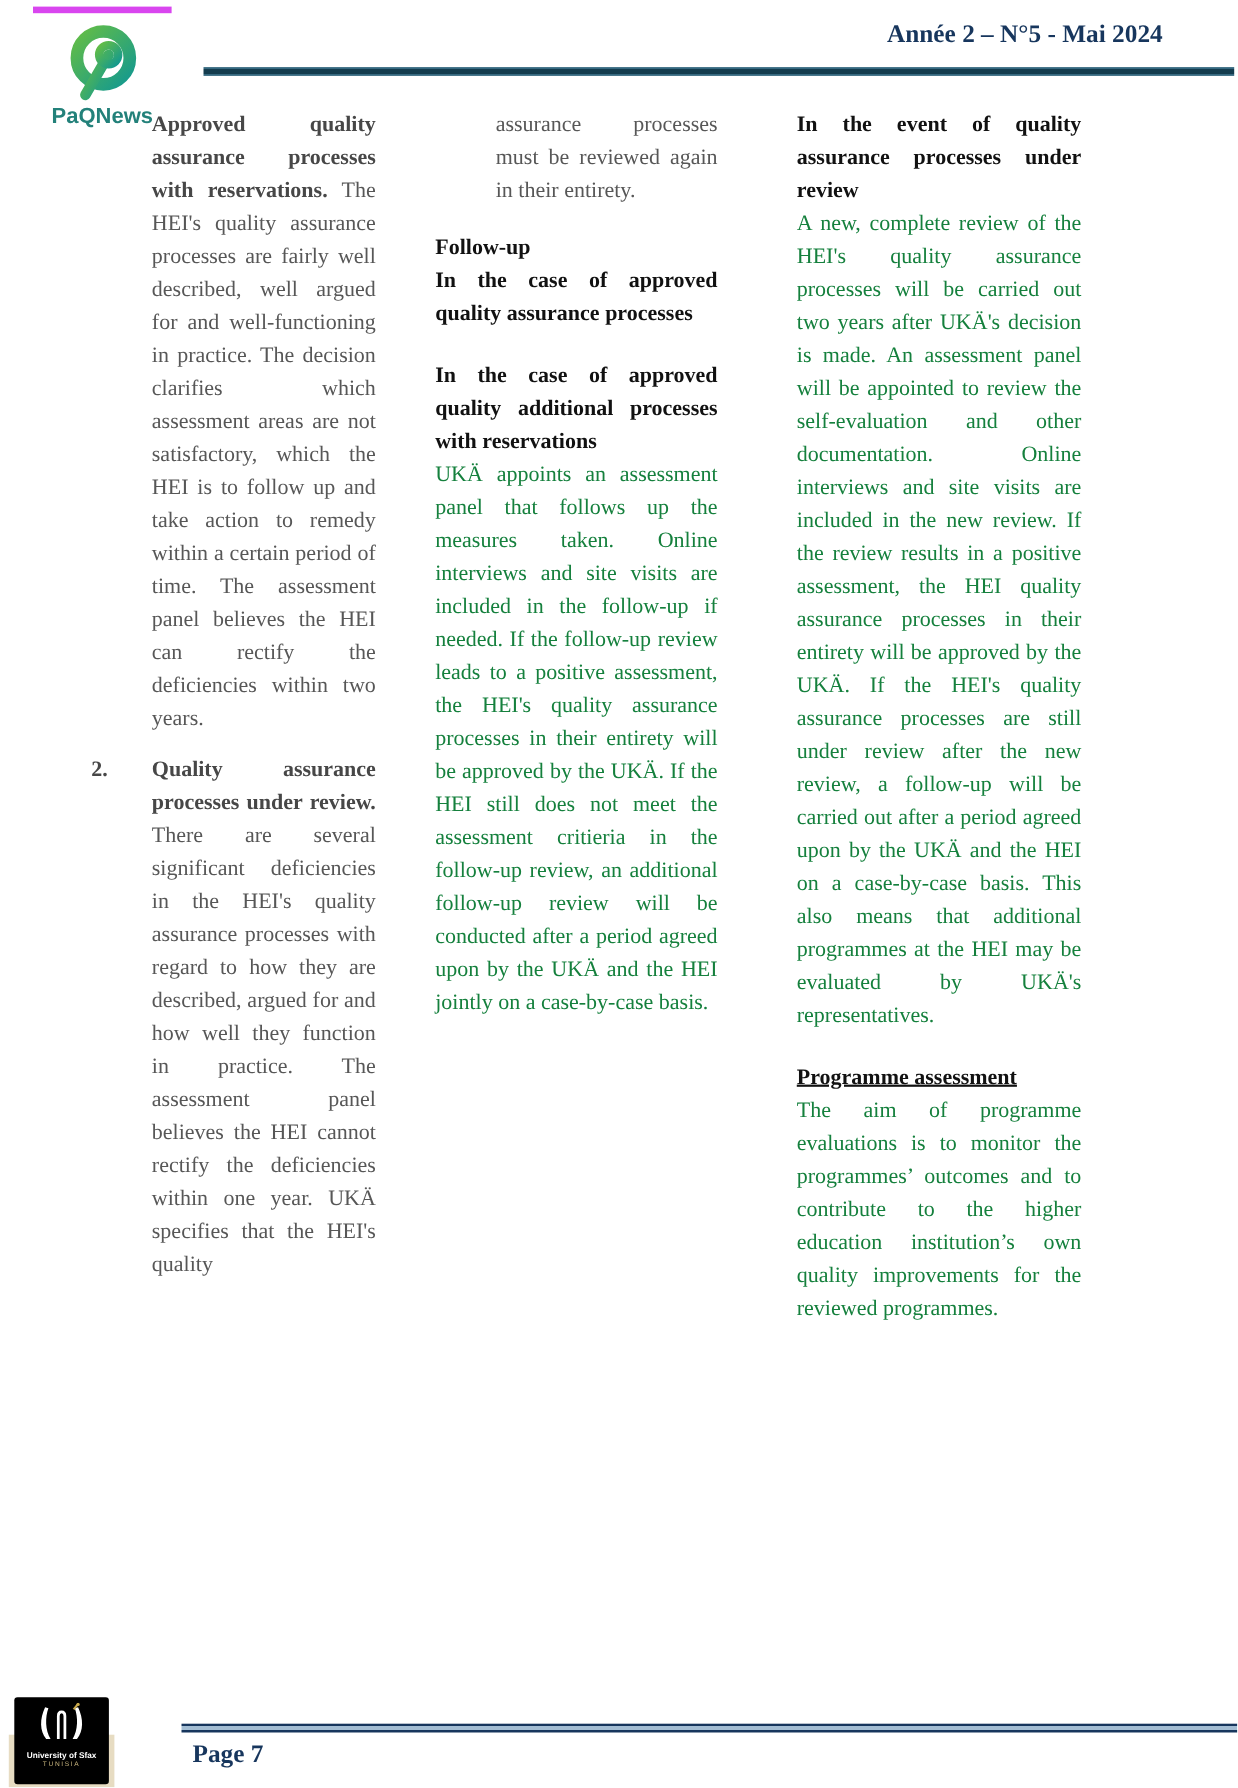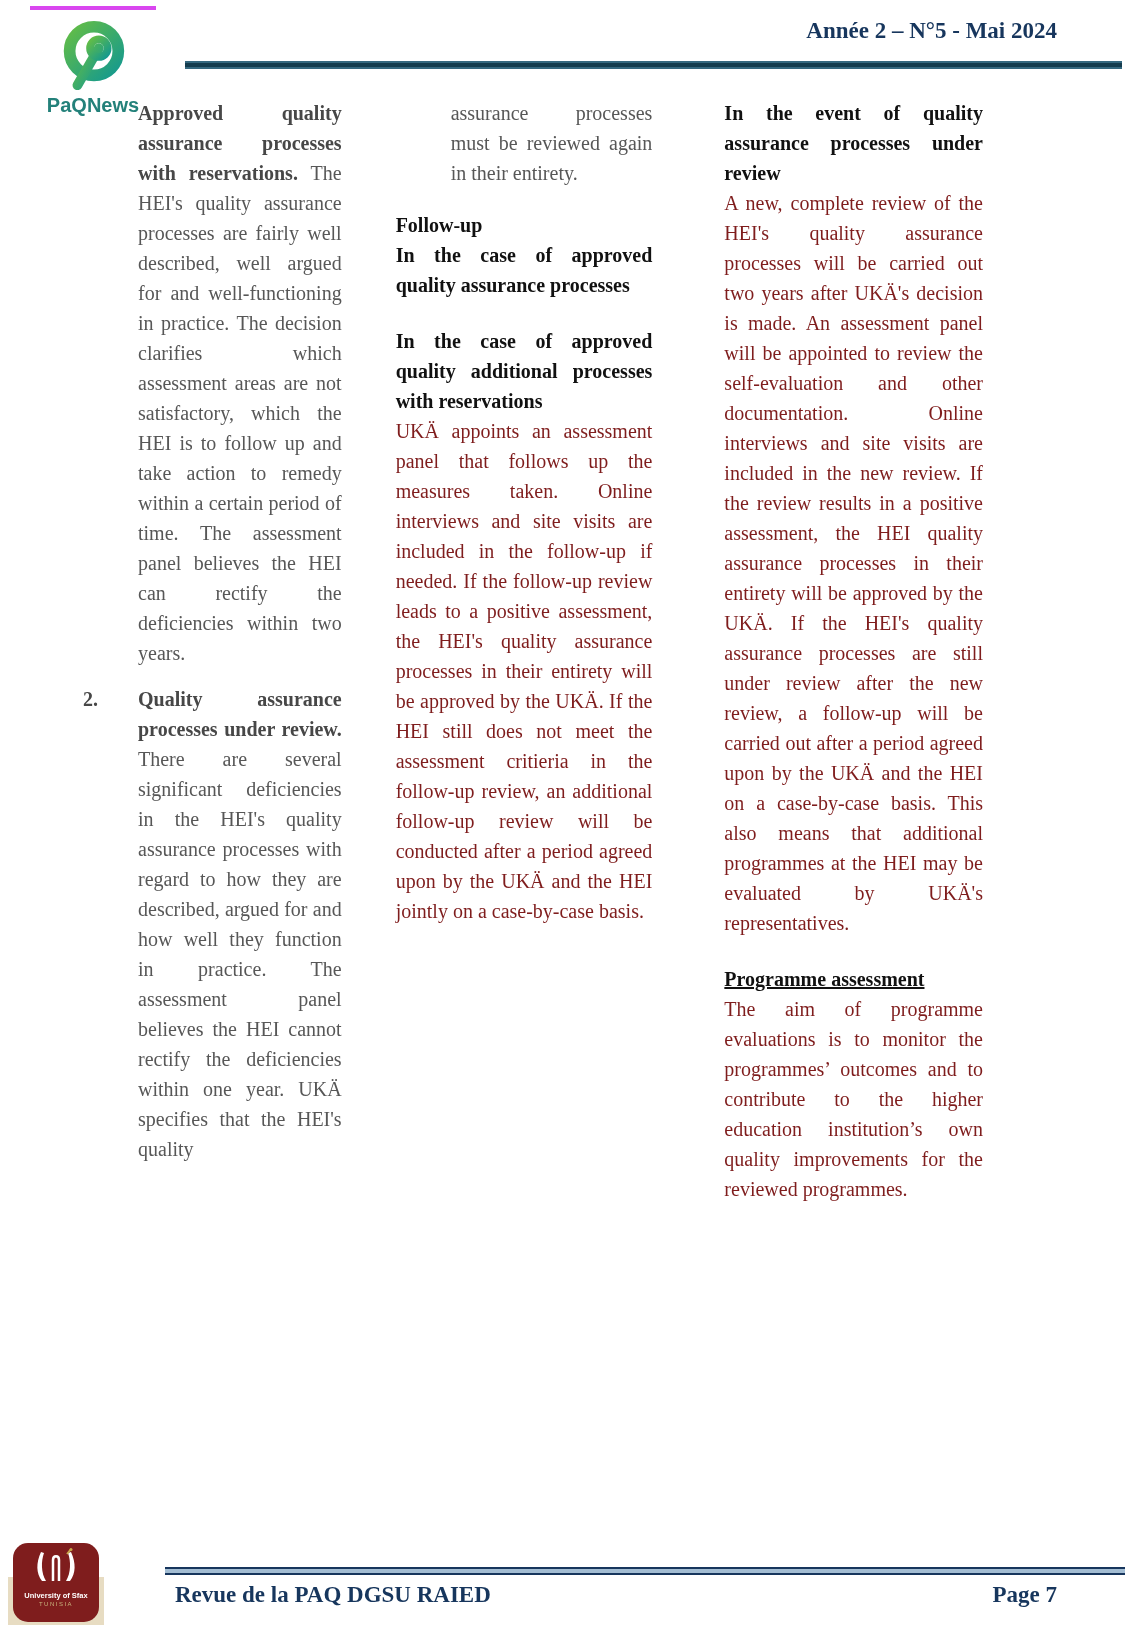--- a/index.html
+++ b/index.html
@@ -5,21 +5,21 @@
   * { margin:0; padding:0; box-sizing:border-box; }
   html,body { background:#ffffff; }
   .page {
     position:relative; width:1125px; height:1625px; background:#fff; overflow:hidden;
     font-family:"Liberation Serif","DejaVu Serif",serif; color:#1a1a1a;
   }
 
   
   .logo-card {
     position:absolute; left:30px; top:6px; width:126px; height:112px;
-    background:#fff; border-top:4px solid #d946ef;
+    background:#fff; border-top:6px solid #d946ef;
     display:flex; flex-direction:column; align-items:center; padding-top:7px;
   }
   .logo-text {
     font-family:"Liberation Sans","DejaVu Sans",sans-serif; font-weight:bold;
     font-size:20px; color:#23817a; margin-top:1px;
   }
   .issue {
     position:absolute; top:18px; right:68px;
     font-size:23px; font-weight:bold; color:#17365d;
   }
@@ -29,36 +29,36 @@
   }
 
   
   .columns { position:absolute; left:83px; top:98px; width:900px; display:flex; }
   .col { font-size:20px; line-height:30px; }
   .col-1 { width:262px; }
   .col-2 { width:260px; margin-left:54px; }
   .col-3 { width:262px; margin-left:72px; }
   .justify { text-align:justify; }
   .gray  { color:#575757; }
-  .black { color:#7f1d1d; }
+  .black { color:#15803d; }
   .item { position:relative; padding-left:55px; }
   .item-gap { margin-top:16px; }
   .num { position:absolute; left:0; top:0; font-weight:bold; color:#474747; }
   .runin { font-weight:bold; color:#474747; }
   .indent55 { padding-left:55px; }
   h3 { font-size:20px; line-height:30px; font-weight:bold; color:#111; }
   .h-gap { margin-top:22px; }
   .h-gap-lg { margin-top:26px; }
   .underline { text-decoration:underline; }
 
   
   .beige-block { position:absolute; left:8px; top:1577px; width:96px; height:48px; background:#e7dcc2; }
   .sfax-logo {
     position:absolute; left:13px; top:1543px; width:86px; height:79px;
-    background:#7f1d1d; border-radius:15px;
+    background:#000000; border-radius:3px;
     display:flex; flex-direction:column; align-items:center; padding-top:5px;
   }
   .sfax-title { color:#ffffff; font-family:"Liberation Sans","DejaVu Sans",sans-serif; font-weight:bold; font-size:7.5px; margin-top:1px; white-space:nowrap; }
   .sfax-sub   { color:#c9b57e; font-family:"Liberation Sans","DejaVu Sans",sans-serif; font-size:6px; letter-spacing:1.5px; margin-top:1px; }
   .footer-rule {
     position:absolute; left:165px; top:1567px; width:960px; height:8px;
     background:linear-gradient(to bottom,#17365d 0 2px,#a3bdd3 2px 6px,#17365d 6px 8px);
   }
   .footer-row {
     position:absolute; left:175px; top:1582px; width:882px;
@@ -128,17 +128,16 @@
       <line x1="42" y1="6" x2="46" y2="1" stroke="#c8a84b" stroke-width="2"></line>
       <circle cx="46" cy="1.5" r="1.5" fill="#c8a84b"></circle>
     </svg>
     <div class="sfax-title">University of Sfax</div>
     <div class="sfax-sub">TUNISIA</div>
   </div>
 
   <div class="footer-rule"></div>
 
   <div class="footer-row">
-    <span>Revue de la PAQ DGSU RAIED</span>
     <span>Page 7</span>
   </div>
 
 </div>
 
 </body></html>

